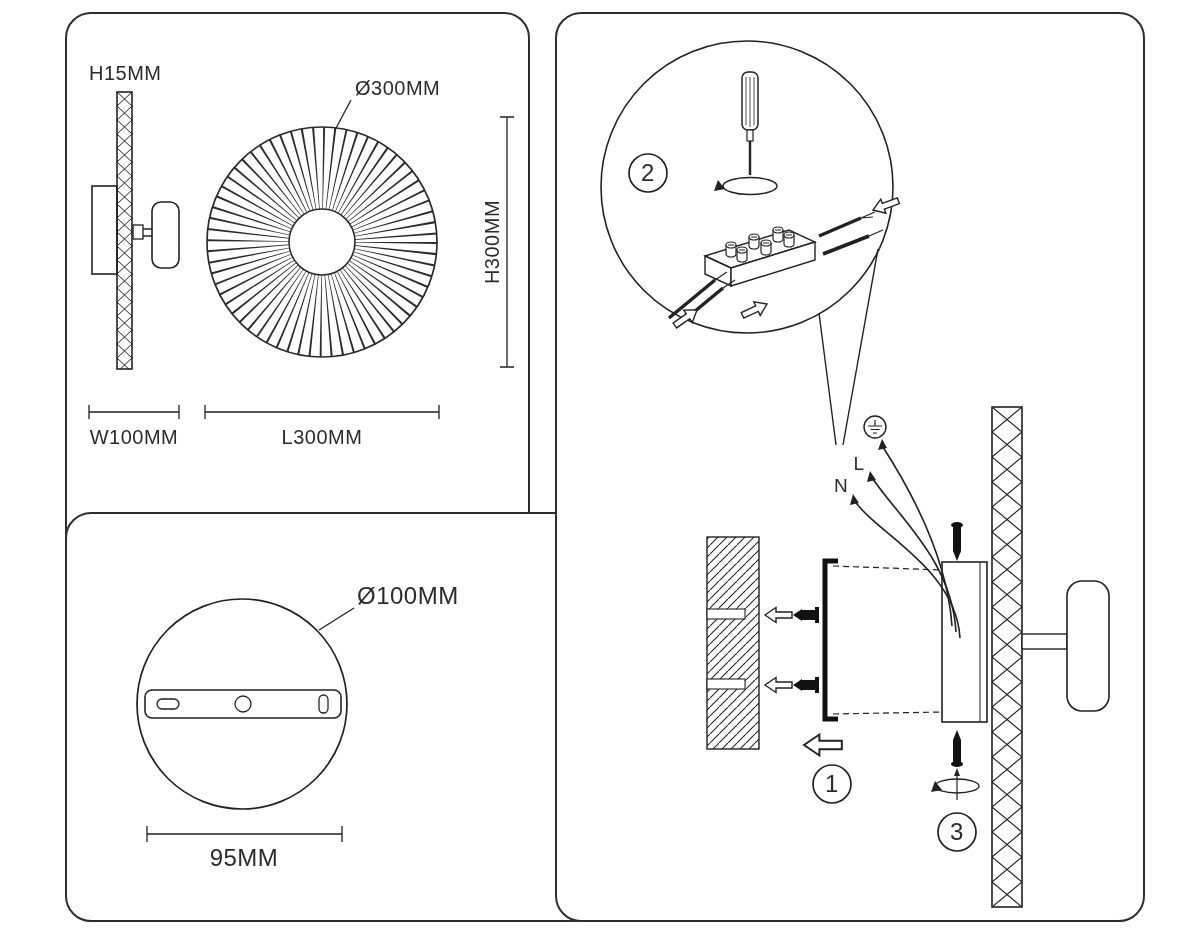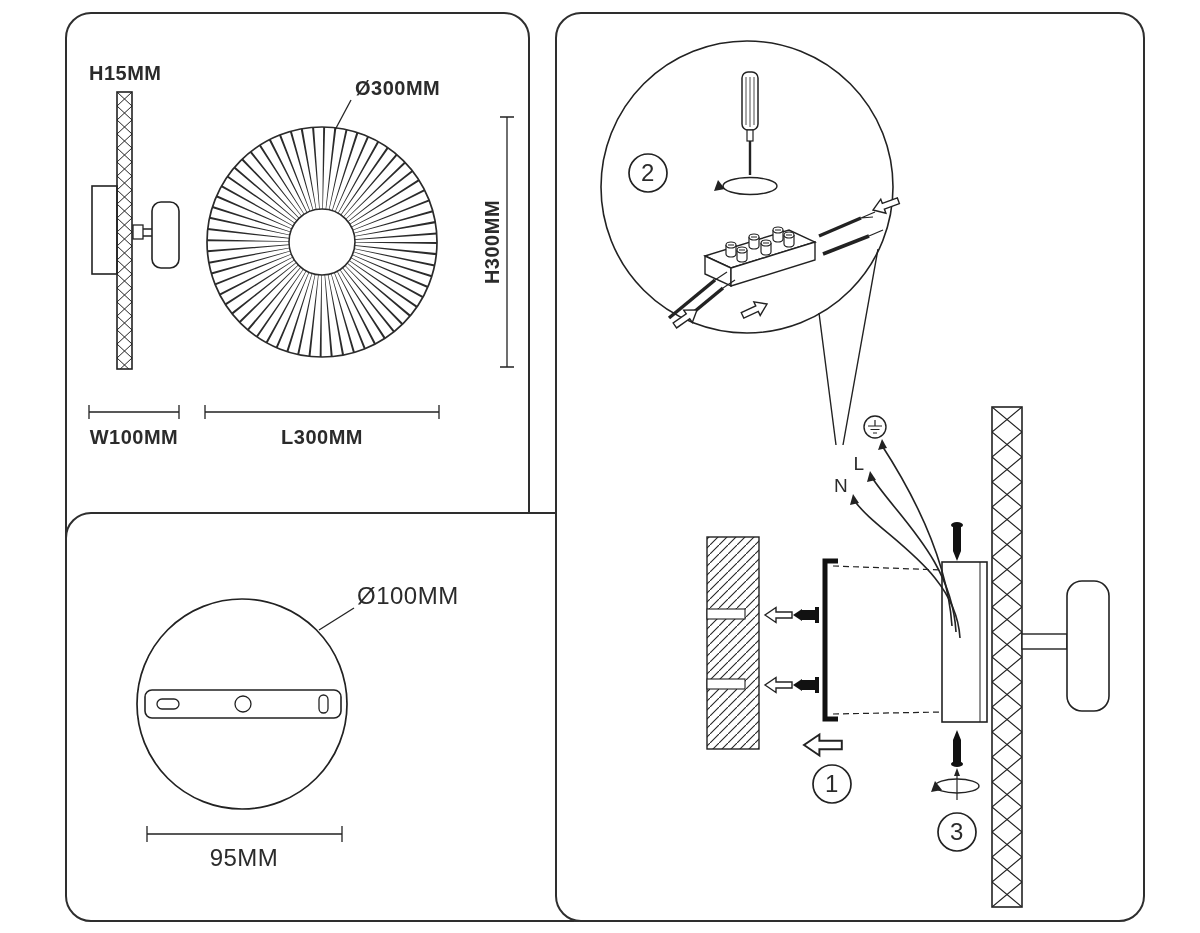--- a/index.html
+++ b/index.html
@@ -6,21 +6,21 @@
   body {
     width:1200px; height:933px; position:relative;
     background:#ffffff;
     font-family:"Liberation Sans", sans-serif;
   }
   .panel {
     position:absolute; box-sizing:border-box;
     border:2px solid #2e2e2e; border-radius:26px;
     background:#ffffff; overflow:hidden;
   }
-  #panel-dimensions { left:65px;  top:12px;  width:465px; height:595px;font-weight:bold; }
+  #panel-dimensions { left:65px;  top:12px;  width:465px; height:595px; }
   #panel-plate      { left:65px;  top:512px; width:534px; height:410px; }
   #panel-install    { left:555px; top:12px;  width:590px; height:910px; }
   svg { display:block; }
   svg text {
     fill:#2b2b2b;
     font-family:"Liberation Sans", sans-serif;
     letter-spacing:0.5px;
   }
   .dimtext  { font-size:20px; }
   .bigtext  { font-size:24px; }

